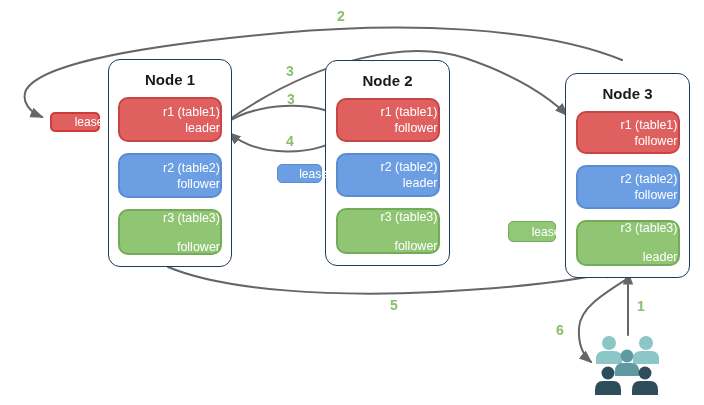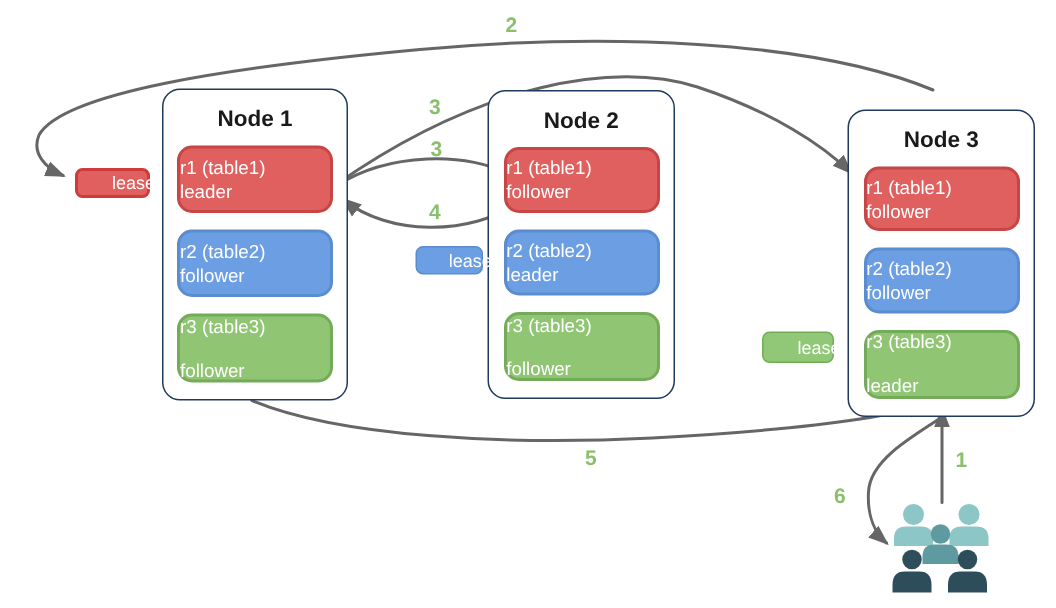--- a/index.html
+++ b/index.html
@@ -8,21 +8,21 @@
     font-family:"Liberation Sans","DejaVu Sans",sans-serif;
   }
   svg.overlay{position:absolute;left:0;top:0;width:704px;height:405px;pointer-events:none;}
   .node{
     position:absolute;background:#ffffff;border:1.6px solid #1f3a5f;border-radius:12px;
     display:flex;flex-direction:column;align-items:center;box-sizing:border-box;z-index:2;
   }
   .node-title{margin-top:11px;margin-bottom:8px;height:19px;font-size:15px;font-weight:bold;color:#1a1a1a;}
   .replica{
     width:104px;height:46px;border-radius:10px;margin-bottom:11px;box-sizing:border-box;
-    display:flex;flex-direction:column;align-items:flex-start;justify-content:center;
+    display:flex;flex-direction:column;align-items:flex-end;justify-content:center;
     color:#ffffff;font-size:12.5px;line-height:1.28;text-align:center;
   }
   .replica.red{background:#e06060;border:2px solid #c64545;}
   .replica.blue{background:#6c9ee3;border:2px solid #5a8ccf;}
   .replica.green{background:#8fc573;border:2px solid #74ab58;gap:13px;}
   .lease{
     position:absolute;color:#ffffff;font-size:12px;display:flex;align-items:center;justify-content:center;
     border-radius:5px;box-sizing:border-box;z-index:3;padding-left:28px;
   }
   .lease.red{left:50px;top:112px;width:50px;height:20px;background:#e06060;border:2px solid #cf3a3a;}

